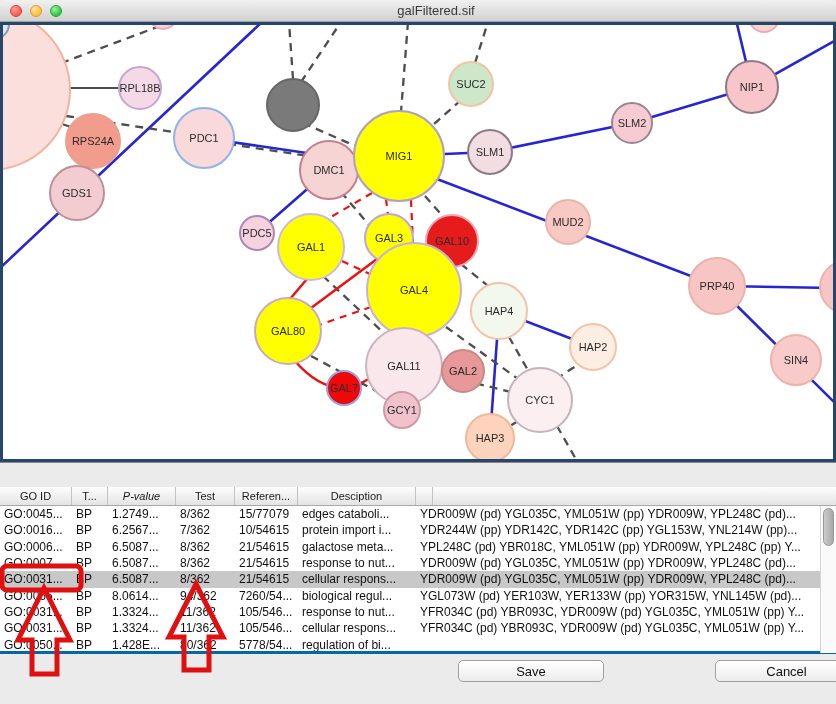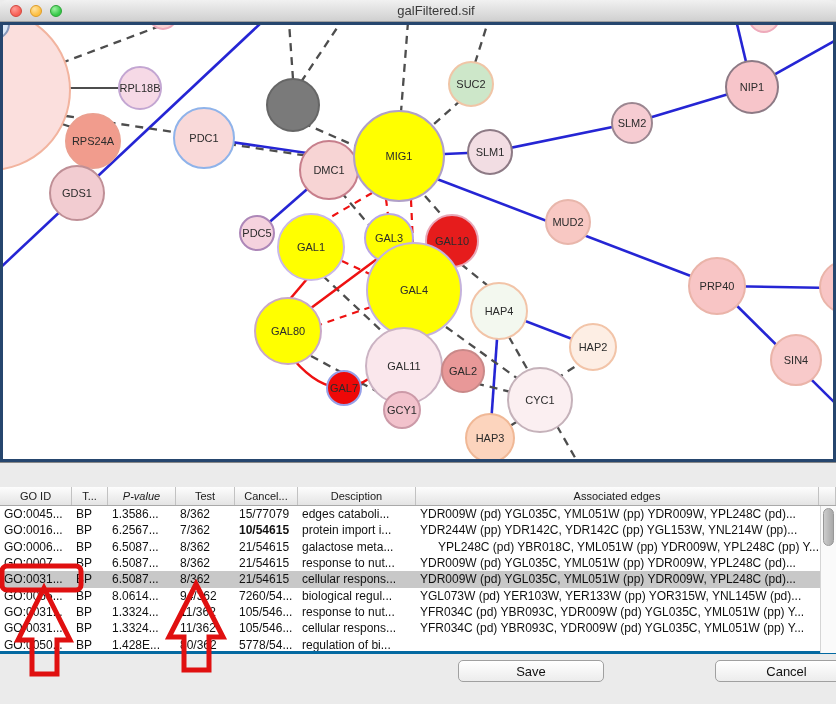--- a/index.html
+++ b/index.html
@@ -252,52 +252,51 @@
       </g>
     </svg>
 </div>
 
 <div class="noa">
   <div class="thead" id="thead">
       <div class="hcell" style="width: 72px;">GO ID</div>
       <div class="hcell" style="width: 36px;">T...</div>
       <div class="hcell" style="width: 68px; font-style: italic;">P-value</div>
       <div class="hcell" style="width: 59px;">Test</div>
-      <div class="hcell" style="width: 63px;">Cancel...</div>
+      <div class="hcell" style="width: 63px;">Referen...</div>
       <div class="hcell" style="width: 118px;">Desciption</div>
-      <div class="hcell" style="width: 403px;">Associated edges</div>
       <div class="hcell" style="width: 17px;"></div>
     </div>
   <div class="tbody" id="tbody">
       <div class="trow">
         <div class="tcell" style="width: 72px;">GO:0045...</div>
         <div class="tcell" style="width: 36px;">BP</div>
-        <div class="tcell" style="width: 68px;">1.3586...</div>
+        <div class="tcell" style="width: 68px;">1.2749...</div>
         <div class="tcell" style="width: 59px;">8/362</div>
         <div class="tcell" style="width: 63px;">15/77079</div>
         <div class="tcell" style="width: 118px;">edges cataboli...</div>
         <div class="tcell" style="width: 403px;">YDR009W (pd) YGL035C, YML051W (pp) YDR009W, YPL248C (pd)...</div>
       </div>
       <div class="trow">
         <div class="tcell" style="width: 72px;">GO:0016...</div>
         <div class="tcell" style="width: 36px;">BP</div>
         <div class="tcell" style="width: 68px;">6.2567...</div>
         <div class="tcell" style="width: 59px;">7/362</div>
-        <div class="tcell" style="width: 63px; font-weight: bold;">10/54615</div>
+        <div class="tcell" style="width: 63px;">10/54615</div>
         <div class="tcell" style="width: 118px;">protein import i...</div>
         <div class="tcell" style="width: 403px;">YDR244W (pp) YDR142C, YDR142C (pp) YGL153W, YNL214W (pp)...</div>
       </div>
       <div class="trow">
         <div class="tcell" style="width: 72px;">GO:0006...</div>
         <div class="tcell" style="width: 36px;">BP</div>
         <div class="tcell" style="width: 68px;">6.5087...</div>
         <div class="tcell" style="width: 59px;">8/362</div>
         <div class="tcell" style="width: 63px;">21/54615</div>
         <div class="tcell" style="width: 118px;">galactose meta...</div>
-        <div class="tcell" style="width: 403px; text-align: right;">YPL248C (pd) YBR018C, YML051W (pp) YDR009W, YPL248C (pp) Y...</div>
+        <div class="tcell" style="width: 403px;">YPL248C (pd) YBR018C, YML051W (pp) YDR009W, YPL248C (pp) Y...</div>
       </div>
       <div class="trow">
         <div class="tcell" style="width: 72px;">GO:0007...</div>
         <div class="tcell" style="width: 36px;">BP</div>
         <div class="tcell" style="width: 68px;">6.5087...</div>
         <div class="tcell" style="width: 59px;">8/362</div>
         <div class="tcell" style="width: 63px;">21/54615</div>
         <div class="tcell" style="width: 118px;">response to nut...</div>
         <div class="tcell" style="width: 403px;">YDR009W (pd) YGL035C, YML051W (pp) YDR009W, YPL248C (pd)...</div>
       </div>

